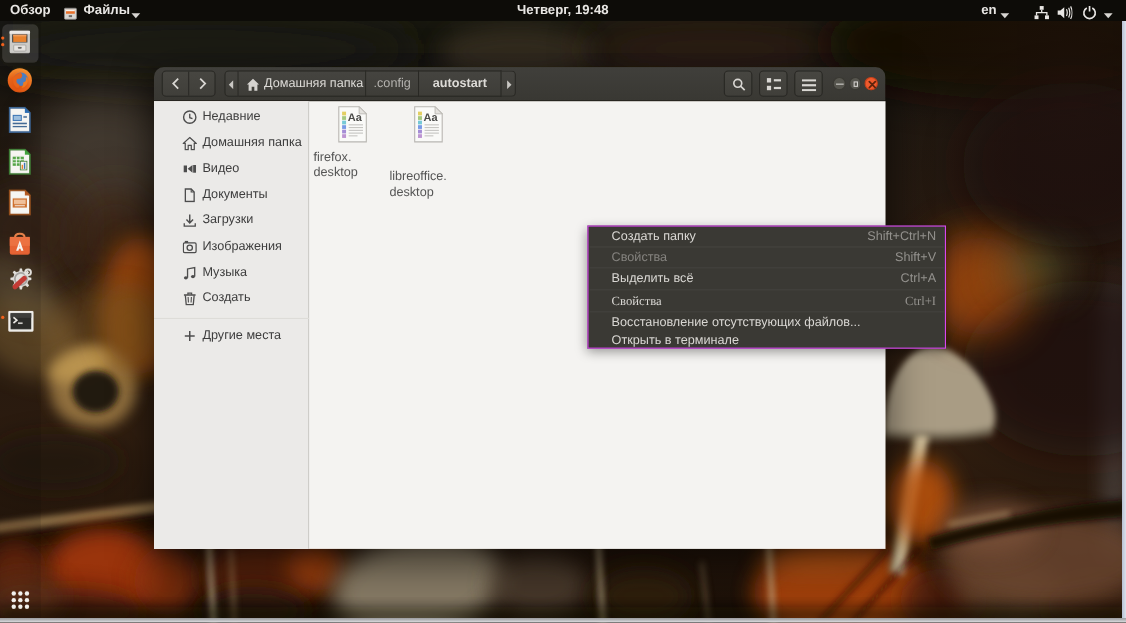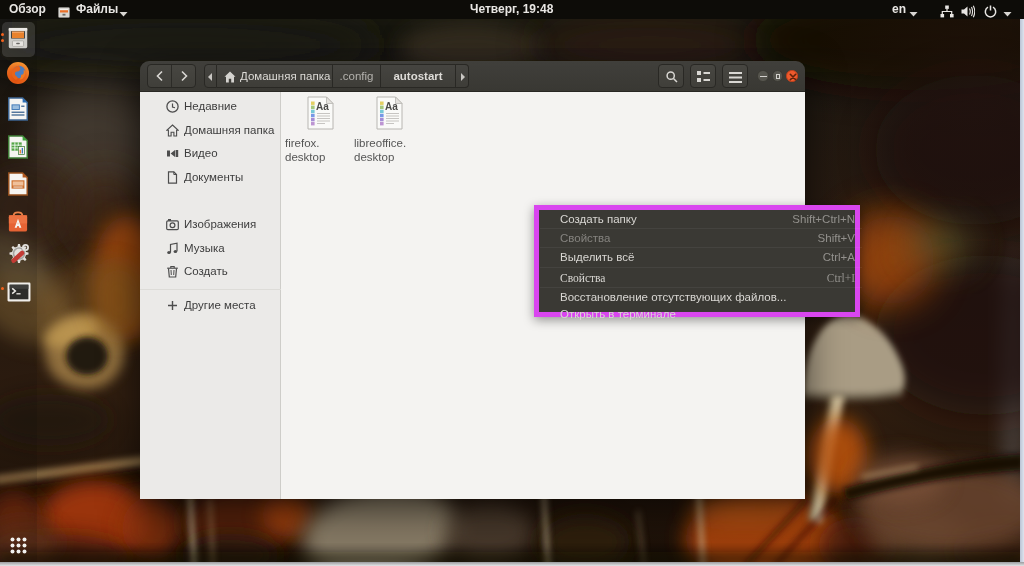--- a/index.html
+++ b/index.html
@@ -35,21 +35,21 @@
   #body { position:absolute; left:0; top:31px; width:665px; height:407px; background:#f4f3f1; }
   #sidebar { position:absolute; left:0; top:0; width:141px; height:407px;
     background:#ebeae8; border-right:1px solid #cecdc9; }
   .srow { position:absolute; left:0; width:141px; height:23px; color:#3d3d3d; font-size:11.5px;margin-left:16px; }
   .srow .lbl { position:absolute; left:28px; top:4px; }
   .srow svg { position:absolute; left:10px; top:4px; }
   
   .file { position:absolute; width:70px; text-align:left; color:#555; font-size:11.5px; line-height:13.5px; }
   
   #menu { position:absolute; left:534px; top:205px; width:326px; height:112px;
-    background:#3a3934; border:5px solid #d946ef; box-shadow:0 3px 10px rgba(0,0,0,0.4);
+    background:#3a3934; border:1px solid #d946ef; box-shadow:0 3px 10px rgba(0,0,0,0.4);
     z-index:55; font-size:11.5px; }
   .mrow { position:absolute; left:1px; width:322px; height:18px; color:#d9d7d3; }
   .mrow .ml { position:absolute; left:20px; top:2px; }
   .mrow .mr { position:absolute; right:7px; top:2px; color:#93918d; }
   .msep { position:absolute; left:1px; width:322px; height:1px; background:rgba(255,255,255,0.055); }
 </style>
 </head>
 <body>
 <svg id="wall" viewBox="0 0 1024 566" preserveAspectRatio="none">
   <defs>
@@ -386,20 +386,27 @@
           </svg>
           <span class="lbl">Видео</span>
         </div>
       <div class="srow" style="top:74.5px;">
           <svg width="13" height="13" viewBox="0 0 13 13">
             <path d="M2.5 0.8 L7.8 0.8 L10.5 3.5 L10.5 12.2 L2.5 12.2 Z" fill="none" stroke="#4d4d4d" stroke-width="1.2"></path>
             <path d="M7.8 0.8 L7.8 3.5 L10.5 3.5" fill="none" stroke="#4d4d4d" stroke-width="1"></path>
           </svg>
           <span class="lbl">Документы</span>
         </div>
+      <div class="srow" style="top:98px;">
+          <svg width="13" height="13" viewBox="0 0 13 13">
+            <path d="M6.5 1 L6.5 8 M3.5 5.5 L6.5 8.7 L9.5 5.5" stroke="#4d4d4d" stroke-width="1.3" fill="none"></path>
+            <path d="M1.5 9 L1.5 11.5 L11.5 11.5 L11.5 9" stroke="#4d4d4d" stroke-width="1.2" fill="none"></path>
+          </svg>
+          <span class="lbl">Загрузки</span>
+        </div>
       <div class="srow" style="top:121.5px;padding-left:20px;">
           <svg width="13" height="13" viewBox="0 0 13 13">
             <rect x="0.7" y="2.8" width="11.6" height="8.8" rx="1.2" fill="none" stroke="#4d4d4d" stroke-width="1.2"></rect>
             <circle cx="6.5" cy="7.2" r="2.4" fill="none" stroke="#4d4d4d" stroke-width="1.2"></circle>
             <rect x="2" y="1" width="3" height="1.8" fill="#4d4d4d"></rect>
           </svg>
           <span class="lbl">Изображения</span>
         </div>
       <div class="srow" style="top:145.5px;">
           <svg width="13" height="13" viewBox="0 0 13 13">
@@ -460,21 +467,21 @@
           <rect x="4" y="26" width="3.6" height="3.4" fill="#bd95d2"></rect>
           <text x="15.5" y="14" font-size="10" font-weight="bold" fill="#4c4c4a" text-anchor="middle" font-family="Liberation Sans">Aa</text>
           <g stroke="#b0aeaa" stroke-width="0.7">
             <line x1="10" y1="17.5" x2="23" y2="17.5"></line>
               <line x1="10" y1="20" x2="23" y2="20"></line>
             <line x1="10" y1="22.5" x2="23" y2="22.5"></line>
               <line x1="10" y1="25" x2="23" y2="25"></line>
             <line x1="10" y1="27.5" x2="18" y2="27.5"></line>
           </g>
         </svg>
-        <div style="margin-top:7px;">libreoffice.<br>desktop</div>
+        <div style="margin-top:25px;">libreoffice.<br>desktop</div>
       </div>
     </div>
   </div>
 </div>
 
 <div id="menu">
   <div class="mrow" style="top:1px;">
       <span class="ml">Создать папку</span>
       <span class="mr">Shift+Ctrl+N</span>
     </div>

